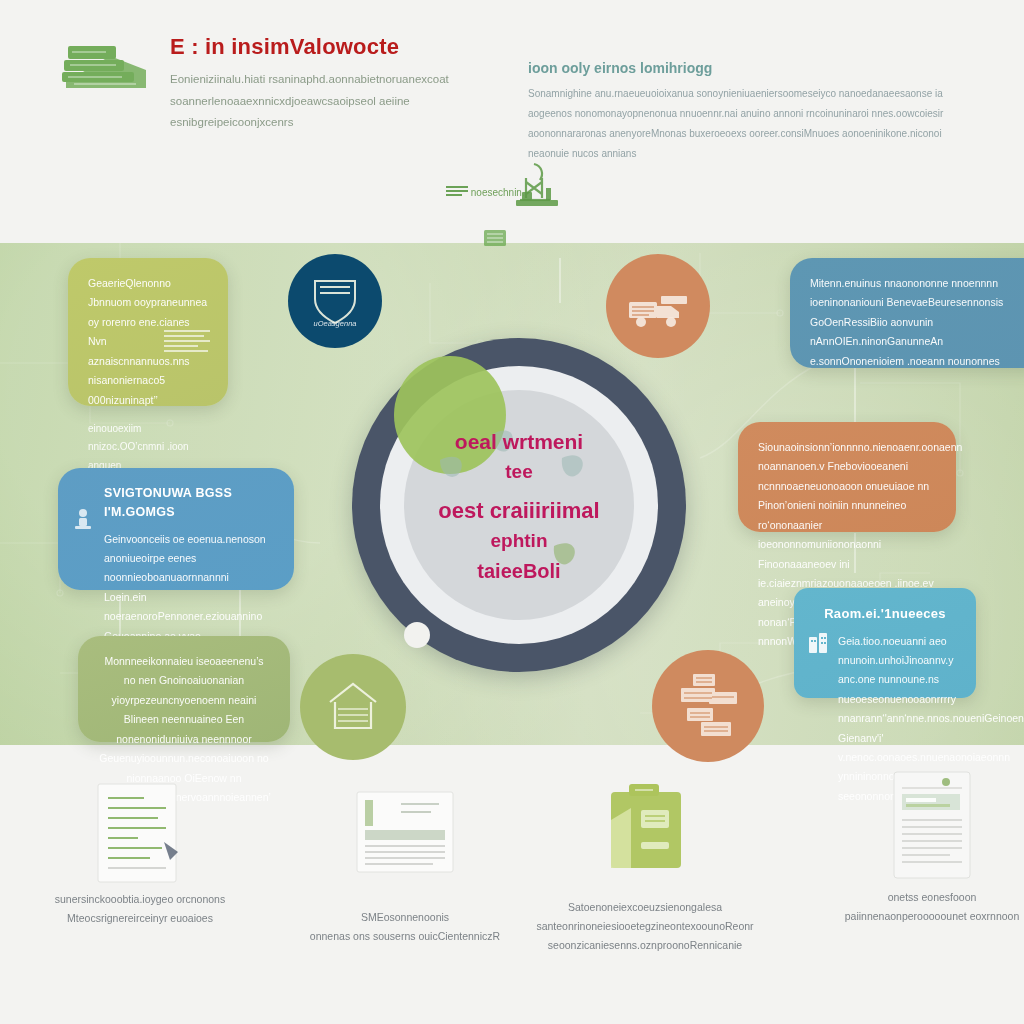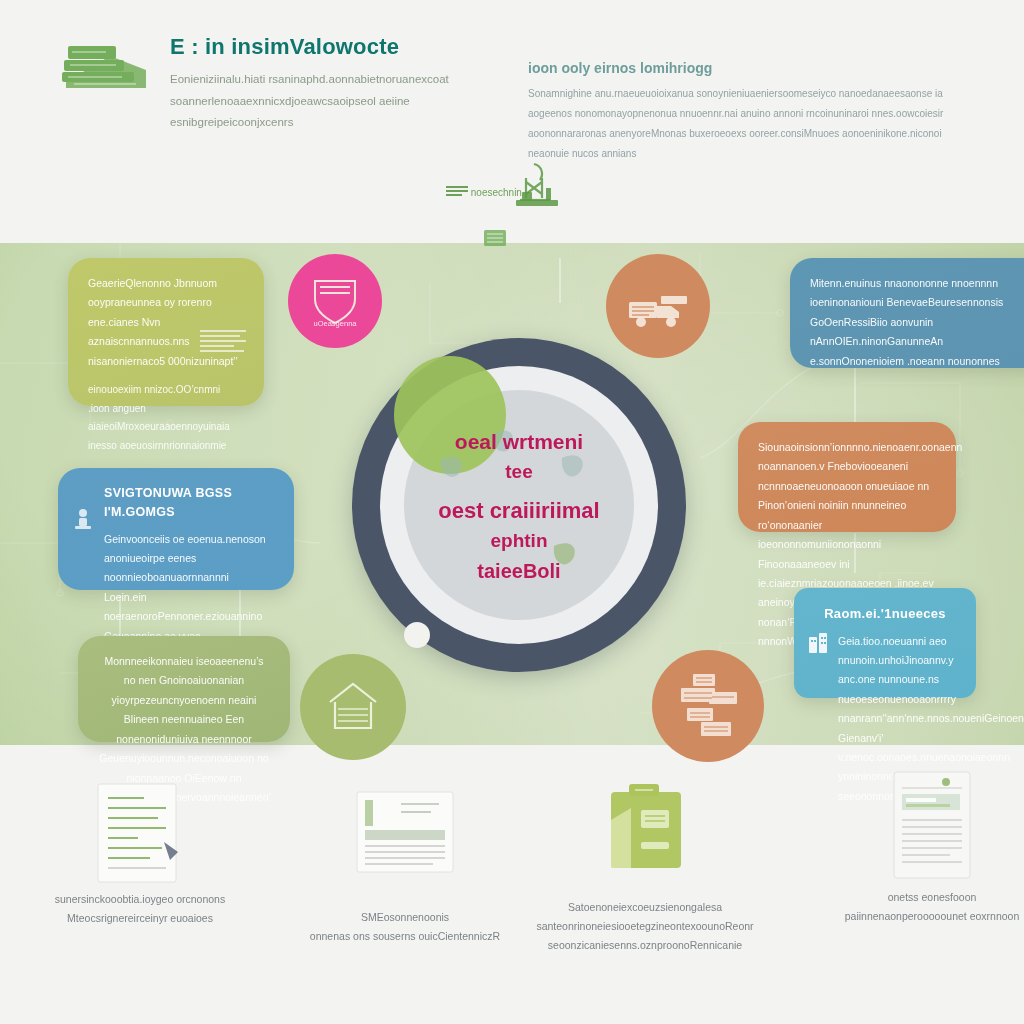--- a/index.html
+++ b/index.html
@@ -22,21 +22,21 @@
       radial-gradient(circle at 20% 30%, rgba(255,255,255,.22) 0 22%, transparent 55%),
       radial-gradient(circle at 78% 72%, rgba(255,255,255,.18) 0 20%, transparent 52%);
   }
   .circuit{position:absolute;left:0;top:243px;width:1024px;height:502px;opacity:.35;}
 
   
   .hdr-left{position:absolute;left:60px;top:34px;width:420px;}
   .logo-mark{position:absolute;left:0px;top:6px;width:100px;height:62px;}
   .hdr-text{position:absolute;left:110px;top:0px;width:320px;}
   .hdr-title{
-    font-size:22px;font-weight:bold;color:#0f766e;letter-spacing:.2px;
+    font-size:22px;font-weight:bold;color:#b91c1c;letter-spacing:.2px;
     filter:blur(.5px);line-height:1.15;margin:0 0 10px 0;
   }
   .hdr-sub{
     font-size:11.5px;color:#8b9b88;line-height:1.85;filter:blur(.55px);margin:0;
   }
   .hdr-right{position:absolute;left:528px;top:60px;width:430px;}
   .hdr-right-title{
     font-size:14px;font-weight:bold;color:#6d9e9b;filter:blur(.55px);margin:0 0 8px 0;
   }
   .hdr-right-body{
@@ -85,40 +85,40 @@
     font-size:12.5px;font-weight:bold;line-height:1.5;filter:blur(.55px);
     margin:0 0 8px 0;letter-spacing:.3px;
   }
   .card .c-body{
     font-size:10.5px;line-height:1.85;filter:blur(.6px);margin:0;opacity:.95;
   }
   .card .c-body2{
     font-size:10px;line-height:1.85;filter:blur(.65px);margin:10px 0 0 0;opacity:.9;
   }
 
-  .card-olive-tl{left:68px;top:258px;width:196px;height:148px;
+  .card-olive-tl{left:68px;top:258px;width:160px;height:148px;
     background:linear-gradient(160deg,#bfc96a,#b9c46a);}
   .card-blue-ml{left:58px;top:468px;width:236px;height:122px;
     background:linear-gradient(160deg,#5e9dc4,#5b9ec6);}
   .card-olive-bl{left:78px;top:636px;width:212px;height:106px;
     background:linear-gradient(160deg,#a9bd7e,#9fb676);}
   .card-blue-tr{left:742px;top:258px;width:262px;height:110px;
     background:linear-gradient(160deg,#5e97b3,#5d94b1);margin-left:48px;}
   .card-orange-mr{left:738px;top:422px;width:218px;height:110px;
     background:linear-gradient(160deg,#d08b5e,#cd8759);}
   .card-lblue-br{left:794px;top:588px;width:182px;height:110px;
     background:linear-gradient(160deg,#63b6cd,#5fb2cb);border-radius:14px;}
 
   .card-mini-icon{
     position:absolute;left:16px;top:40px;width:18px;height:22px;opacity:.85;
   }
 
   
   .badge{position:absolute;border-radius:50%;display:flex;align-items:center;justify-content:center;}
-  .badge-shield{left:288px;top:254px;width:94px;height:94px;background:#ec4899;}
+  .badge-shield{left:288px;top:254px;width:94px;height:94px;background:#0c4a6e;font-style:italic;}
   .badge-truck{left:606px;top:254px;width:104px;height:104px;background:#d08a5f;}
   .badge-home{left:300px;top:654px;width:106px;height:106px;background:#a7bc6e;}
   .badge-box{left:652px;top:650px;width:112px;height:112px;background:#cf8a5f;}
   .badge-label{
     position:absolute;bottom:20px;left:0;right:0;text-align:center;
     font-size:7.5px;color:rgba(255,255,255,.85);filter:blur(.6px);
   }
 
   
   .topicon{position:absolute;left:478px;top:158px;width:88px;height:56px;}

